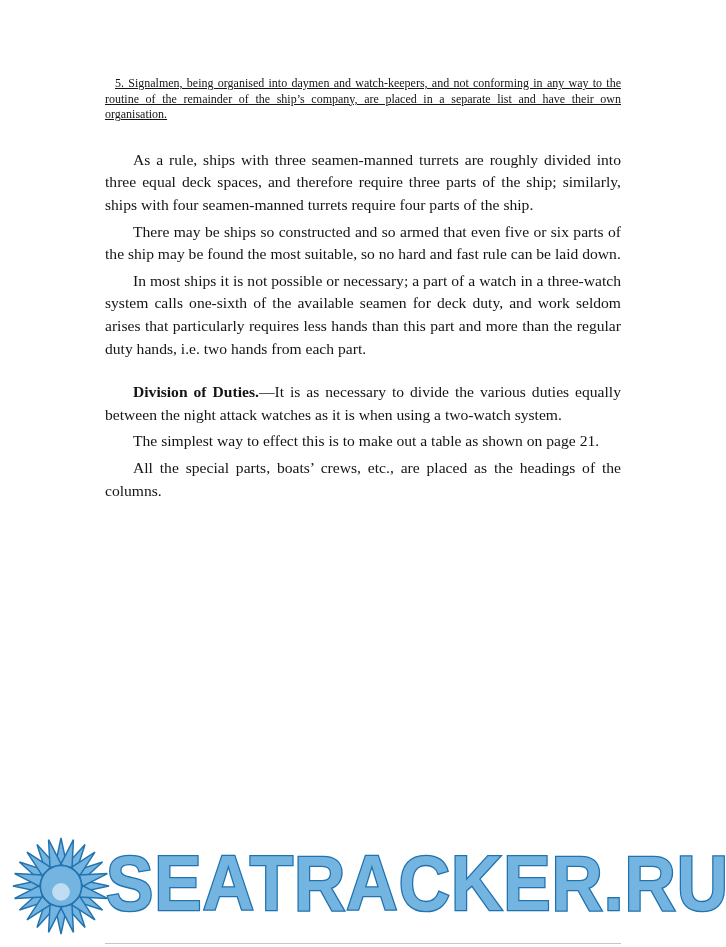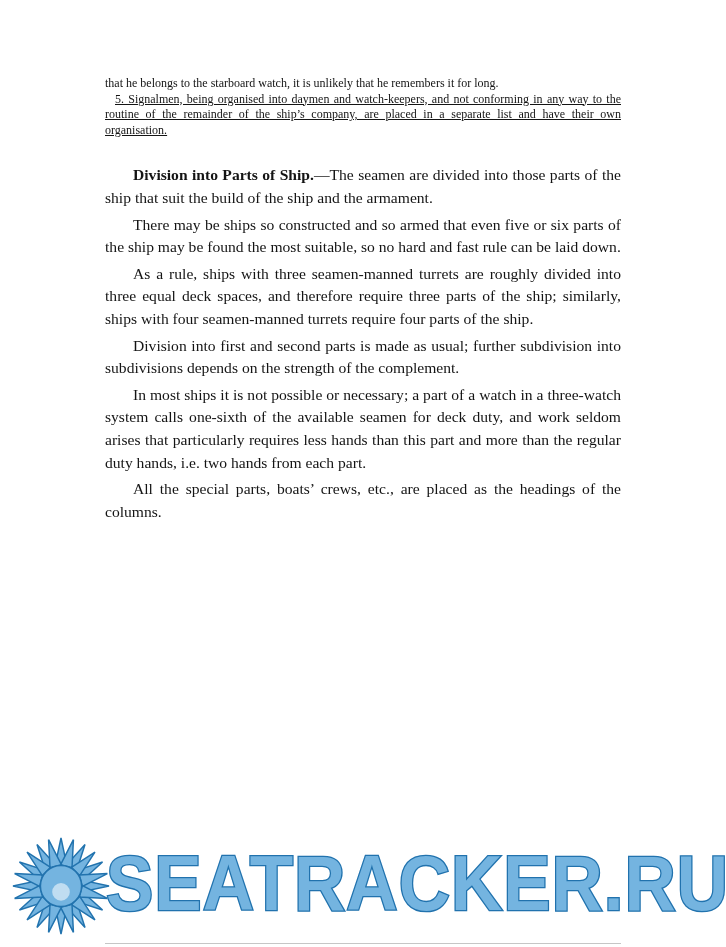--- a/index.html
+++ b/index.html
@@ -77,34 +77,33 @@
   }
 </style>
 </head>
 <body>
 
 <div class="page">
 
   <div class="text-col">
 
     <div class="footnote-block">
-      <p class="fn-cont">that he belongs to the starboard watch, it is unlikely that he remembers it for long.</p>
       <p class="fn-item">5. Signalmen, being organised into daymen and watch-keepers, and not conforming in any way to the routine of the remainder of the ship’s company, are placed in a separate list and have their own organisation.</p>
     </div>
 
     <div class="body-text">
 
-      <p class="para section-start"><strong>Division into Parts of Ship.</strong><span>—The seamen are divided into those parts of the ship that suit the build of the ship and the armament.</span></p>
 
+      <p class="para">As a rule, ships with three seamen-manned turrets are roughly divided into three equal deck spaces, and therefore require three parts of the ship; similarly, ships with four seamen-manned turrets require four parts of the ship.</p>
       <p class="para">There may be ships so constructed and so armed that even five or six parts of the ship may be found the most suitable, so no hard and fast rule can be laid down.</p>
-      <p class="para">As a rule, ships with three seamen-manned turrets are roughly divided into three equal deck spaces, and therefore require three parts of the ship; similarly, ships with four seamen-manned turrets require four parts of the ship.</p>
-      <p class="para">Division into first and second parts is made as usual; further subdivision into subdivisions depends on the strength of the complement.</p>
       <p class="para">In most ships it is not possible or necessary; a part of a watch in a three-watch system calls one-sixth of the available seamen for deck duty, and work seldom arises that particularly requires less hands than this part and more than the regular duty hands, i.e. two hands from each part.</p>
 
+      <p class="para section-start"><strong>Division of Duties.</strong><span>—It is as necessary to divide the various duties equally between the night attack watches as it is when using a two-watch system.</span></p>
 
+      <p class="para">The simplest way to effect this is to make out a table as shown on page 21.</p>
       <p class="para">All the special parts, boats’ crews, etc., are placed as the headings of the columns.</p>
 
     </div>
   </div>
 
   <div class="watermark">
     <svg class="sun-icon" viewBox="0 0 100 100" aria-hidden="true">
       <g>
         <polygon class="ray" points="50,1 44,29 56,29" transform="rotate(0 50 50)"></polygon>
         <polygon class="ray" points="50,1 44,29 56,29" transform="rotate(30 50 50)"></polygon>

